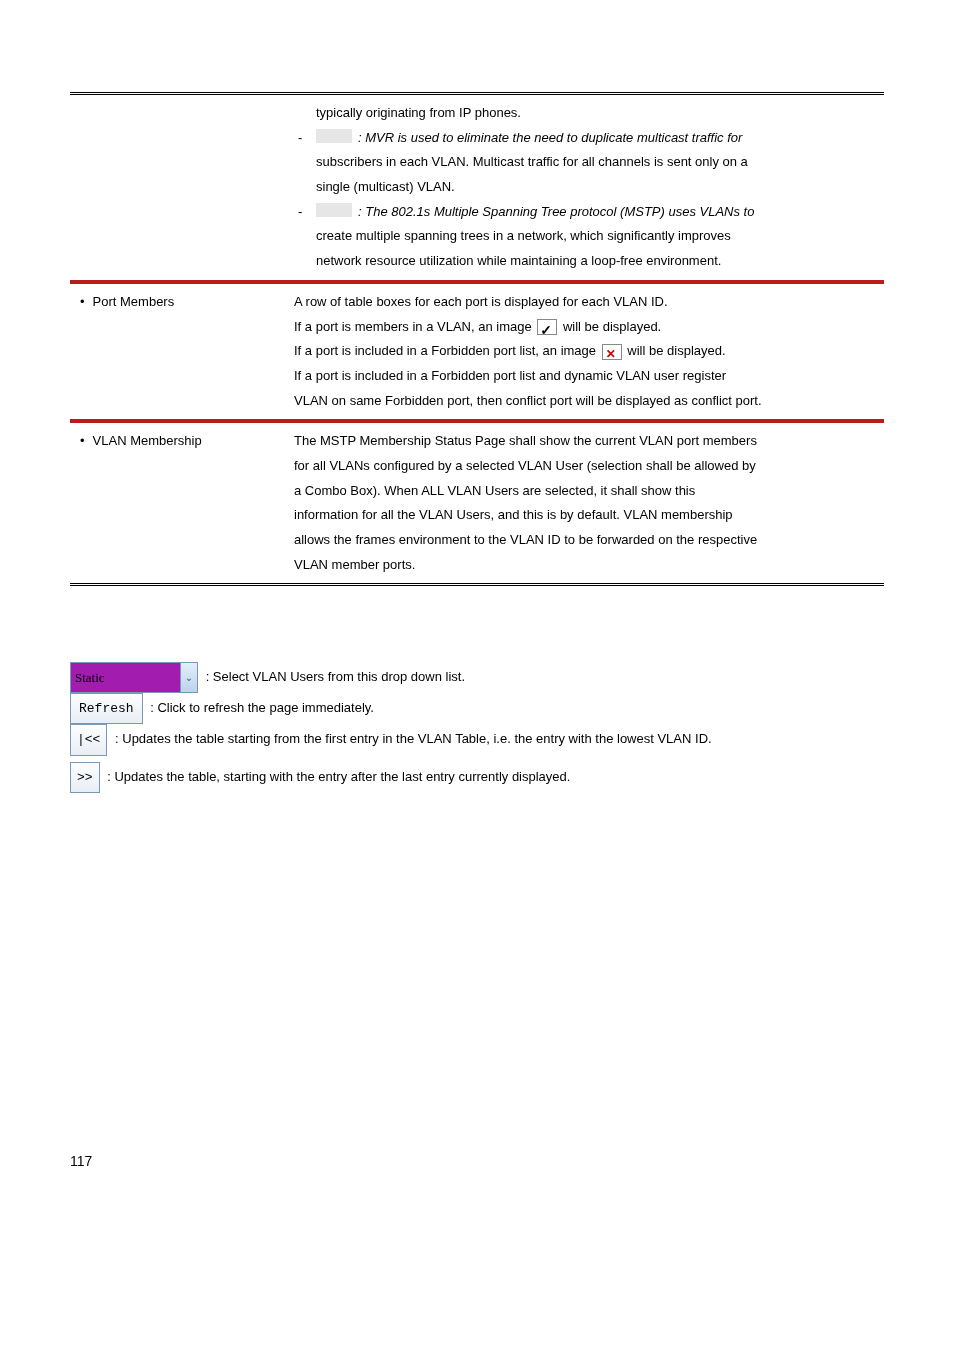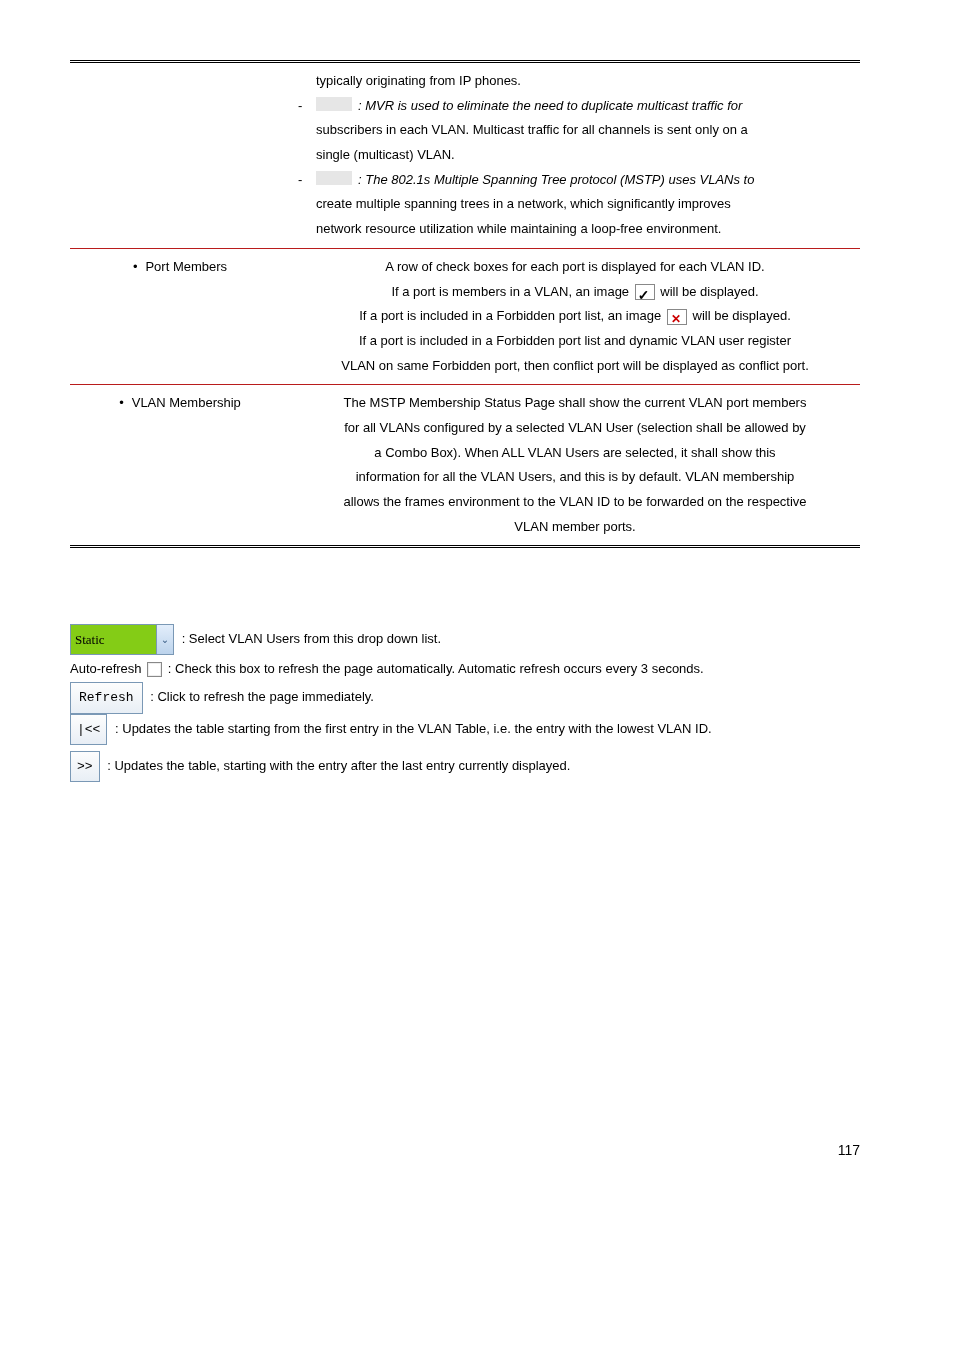--- a/index.html
+++ b/index.html
@@ -4,37 +4,37 @@
 <style>
   body {
     margin: 0;
     padding: 0;
     background: #fff;
     font-family: Arial, Helvetica, sans-serif;
     color: #000;
     width: 954px;
   }
   .page {
-    padding: 60px 94px 40px 70px;
+    padding: 60px 70px 40px 70px;
     box-sizing: border-box;
+    margin-top: 32px;
   }
   table {
     border-collapse: collapse;
     width: 100%;
     font-size: 13px;
     line-height: 1.9;
   }
   table thead tr.top-border td {
     border-top: 3px double #000;
     height: 0;
     padding: 0;
   }
   table tbody tr.sep td {
-    border-top: 1px solid #b91c1c;
-    text-align: center;
+    border-top: 4px solid #b91c1c;
   }
   table tbody tr.bottom td {
     border-bottom: 3px double #000;
   }
   td {
     vertical-align: top;
     padding: 6px 6px;
   }
   td.col-label {
     width: 200px;
@@ -117,28 +117,28 @@
     padding: 1px 8px;
     margin-right: 4px;
   }
   .btn.small {
     padding: 1px 6px;
   }
   .dropdown {
     display: inline-flex;
     vertical-align: middle;
     border: 1px solid #7a98b5;
-    background: #84cc16;
+    background: #a21caf;
     font-family: "Times New Roman", serif;
     font-size: 13px;
     color: #000;
     margin-right: 4px;
     align-items: stretch;
     position: relative;
-    width: 104px;
+    width: 128px;
     box-sizing: border-box;
   }
   .dropdown .value {
     padding: 1px 4px;
     flex: 1 1 auto;
   }
   .dropdown .arrow {
     width: 16px;
     background: linear-gradient(#e3eefb,#bcd3ec);
     border-left: 1px solid #7a98b5;
@@ -152,21 +152,21 @@
     display: inline-block;
     vertical-align: middle;
     width: 13px;
     height: 13px;
     border: 1px solid #888;
     background: #fff;
     box-shadow: inset 0 0 0 1px #eee;
     margin: 0 2px;
   }
   .page-number {
-    text-align: right;
+    text-align: left;
     font-size: 14px;
     margin-top: 360px;
   }
 </style>
 </head>
 <body>
 
 <div class="page">
 
   <table>
@@ -196,21 +196,21 @@
           <div class="indent">create multiple spanning trees in a network, which significantly improves</div>
           <div class="indent">network resource utilization while maintaining a loop-free environment.</div>
         </td>
       </tr>
 
       <tr class="sep">
         <td class="col-label">
           <span class="bullet-line">Port Members</span>
         </td>
         <td class="col-desc">
-          <div>A row of check boxes for each port is displayed for each VLAN ID.</div>
+          <div>A row of table boxes for each port is displayed for each VLAN ID.</div>
           <div>
             <span>If a port is members in a VLAN, an image </span>
             <span class="inline-icon check"></span>
             <span> will be displayed.</span>
           </div>
           <div>
             <span>If a port is included in a Forbidden port list, an image </span>
             <span class="inline-icon cross"></span>
             <span> will be displayed.</span>
           </div>
@@ -239,25 +239,20 @@
     <div style="font-weight:bold; color:transparent; margin-bottom:8px;">Buttons</div>
 
     <div>
       <span class="dropdown">
         <span class="value">Static</span>
         <span class="arrow">⌄</span>
       </span>
       <span>: Select VLAN Users from this drop down list.</span>
     </div>
 
-    <div>
-      <span>Auto-refresh </span>
-      <span class="checkbox-glyph"></span>
-      <span>: Check this box to refresh the page automatically. Automatic refresh occurs every 3 seconds.</span>
-    </div>
 
     <div>
       <span class="btn">Refresh</span>
       <span>: Click to refresh the page immediately.</span>
     </div>
 
     <div>
       <span class="btn small">|&lt;&lt;</span>
       <span>: Updates the table starting from the first entry in the VLAN Table, i.e. the entry with the lowest VLAN ID.</span>
     </div>

